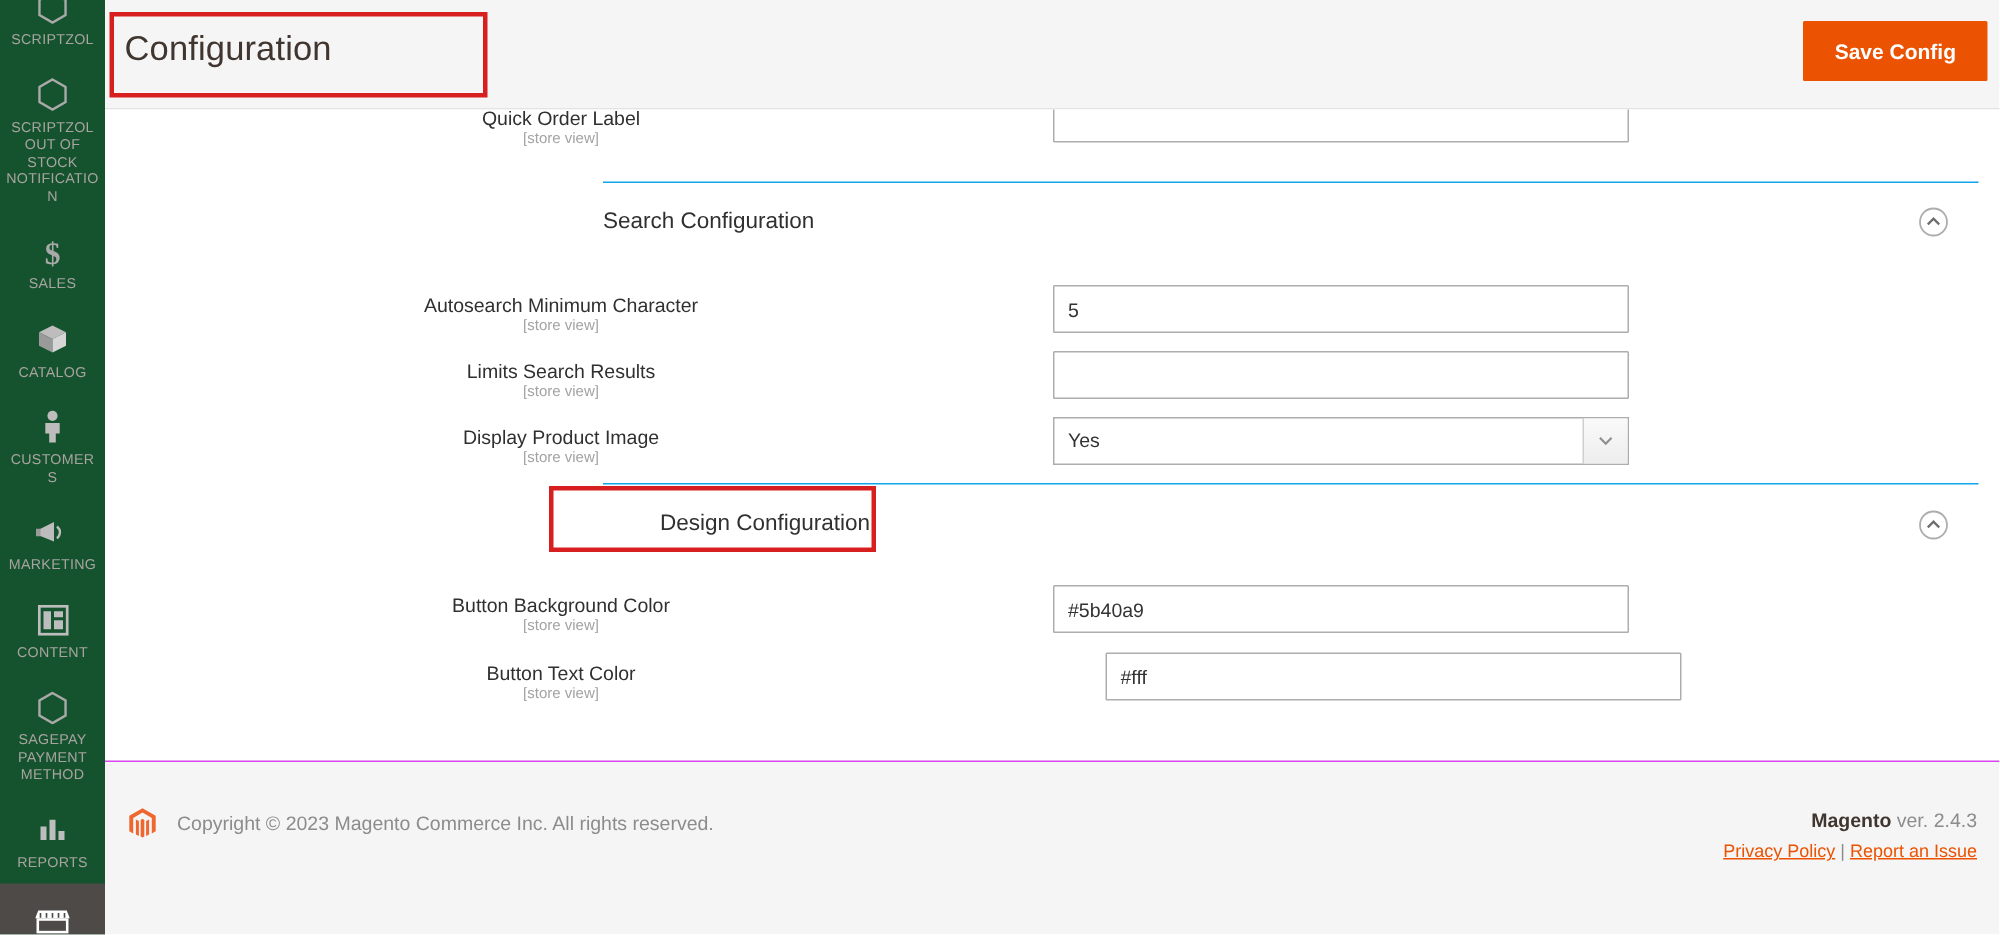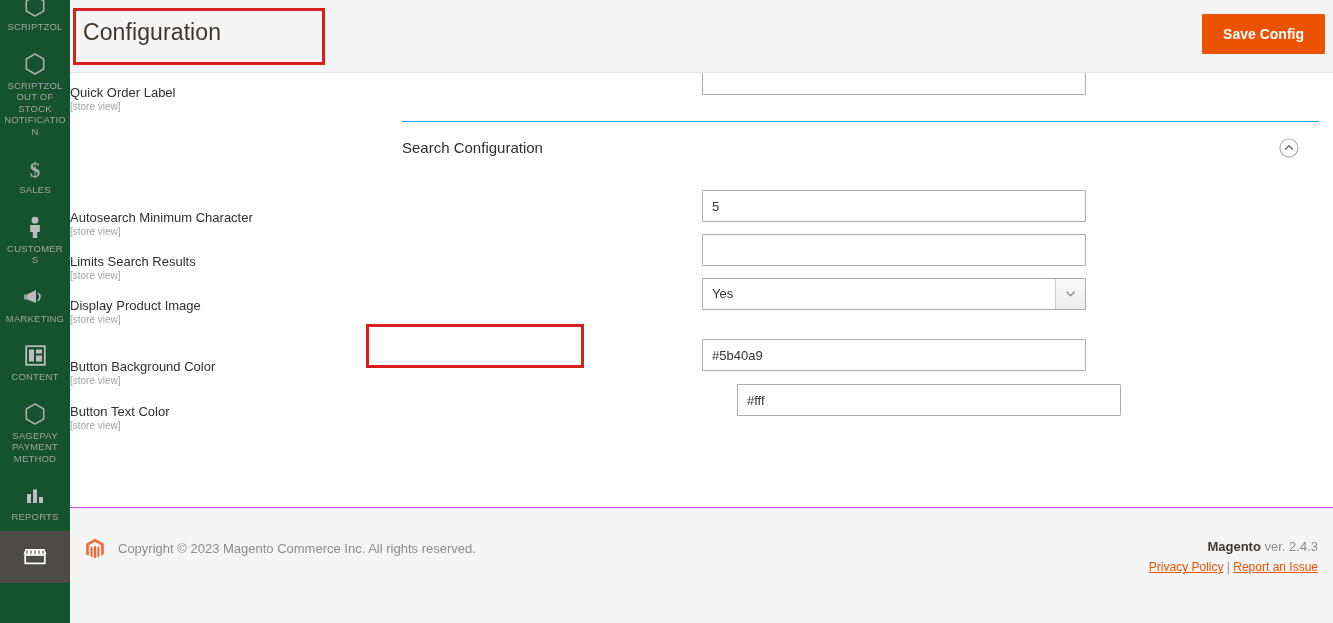--- a/index.html
+++ b/index.html
@@ -94,26 +94,25 @@
   }
 
   .field-row {
     position: relative;
     height: 44px;
   }
   .field-label {
     position: absolute;
     right: 0; top: 0;
     width: 100%;
-    text-align: left;
+    text-align: center;
     padding-right: 12px;
     font-size: 13px;
     color: #303030;
     line-height: 16px;
-    margin-top: 14px;
   }
   .field-scope {
     display: block;
     font-size: 10px;
     color: #a3a3a3;
     line-height: 12px;
   }
   .label-cell { position: absolute; left: 0; top: 8px; width: 620px; }
   .input-cell { position: absolute; left: 632px; top: 2px; }
 
@@ -223,20 +222,30 @@
 
     <div class="nav-item" style="padding-top:10px;">
       <span class="nav-icon">
         <svg width="20" height="24" viewBox="0 0 20 24">
             <text x="10" y="20" text-anchor="middle" font-family="Liberation Serif, serif" font-size="21" font-weight="bold" fill="#a9a9a9">$</text>
           </svg>
       </span>
       <span class="nav-label">SALES</span>
     </div>
 
+    <div class="nav-item" style="padding-top:10px;">
+      <span class="nav-icon">
+        <svg width="22" height="22" viewBox="0 0 22 22">
+          <path d="M11 2 L20 6.5 L11 11 L2 6.5 Z" fill="#bdbdbd"></path>
+          <path d="M2 6.5 L11 11 L11 20 L2 15.5 Z" fill="#9a9a9a"></path>
+          <path d="M20 6.5 L11 11 L11 20 L20 15.5 Z" fill="#d6d6d6"></path>
+        </svg>
+      </span>
+      <span class="nav-label">CATALOG</span>
+    </div>
 
     <div class="nav-item" style="padding-top:10px;">
       <span class="nav-icon">
         <svg width="16" height="23" viewBox="0 0 16 23">
           <circle cx="8" cy="4.2" r="3.4" fill="#bdbdbd"></circle>
           <path d="M3.2 9 h9.6 v7 h-2.6 v6 h-4.4 v-6 h-2.6 z" fill="#bdbdbd"></path>
         </svg>
       </span>
       <span class="nav-label">CUSTOMERS</span>
     </div>
@@ -367,20 +376,29 @@
               <span class="sel-arrow">
                 <svg width="9" height="6" viewBox="0 0 9 6">
                     <path d="M0.6 0.8 L4.5 4.8 L8.4 0.8" fill="none" stroke="#8f8f8f" stroke-width="1.5"></path>
                   </svg>
               </span>
             </div>
           </div>
         </div>
       </div>
 
+      <div class="section" style="margin:0 14px 0 332px;">
+        <div class="section-title" style="padding-left:38px;">Design Configuration</div>
+        <span class="collapse-toggle" style="top:17px;">
+          <svg width="20" height="20" viewBox="0 0 20 20">
+            <circle cx="10" cy="10" r="9" fill="none" stroke="#adadad" stroke-width="1.2"></circle>
+            <path d="M6.2 11.6 L10 7.8 L13.8 11.6" fill="none" stroke="#6d6d6d" stroke-width="1.5"></path>
+          </svg>
+        </span>
+      </div>
 
       <div style="position:relative;height:90px;margin-top:17px;">
 
         <div class="field-row" style="position:absolute;top:0;width:100%;">
           <div class="label-cell" style="top:6px;">
             <div class="field-label">
               <span>Button Background Color</span>
               <span class="field-scope">[store view]</span>
             </div>
           </div>

